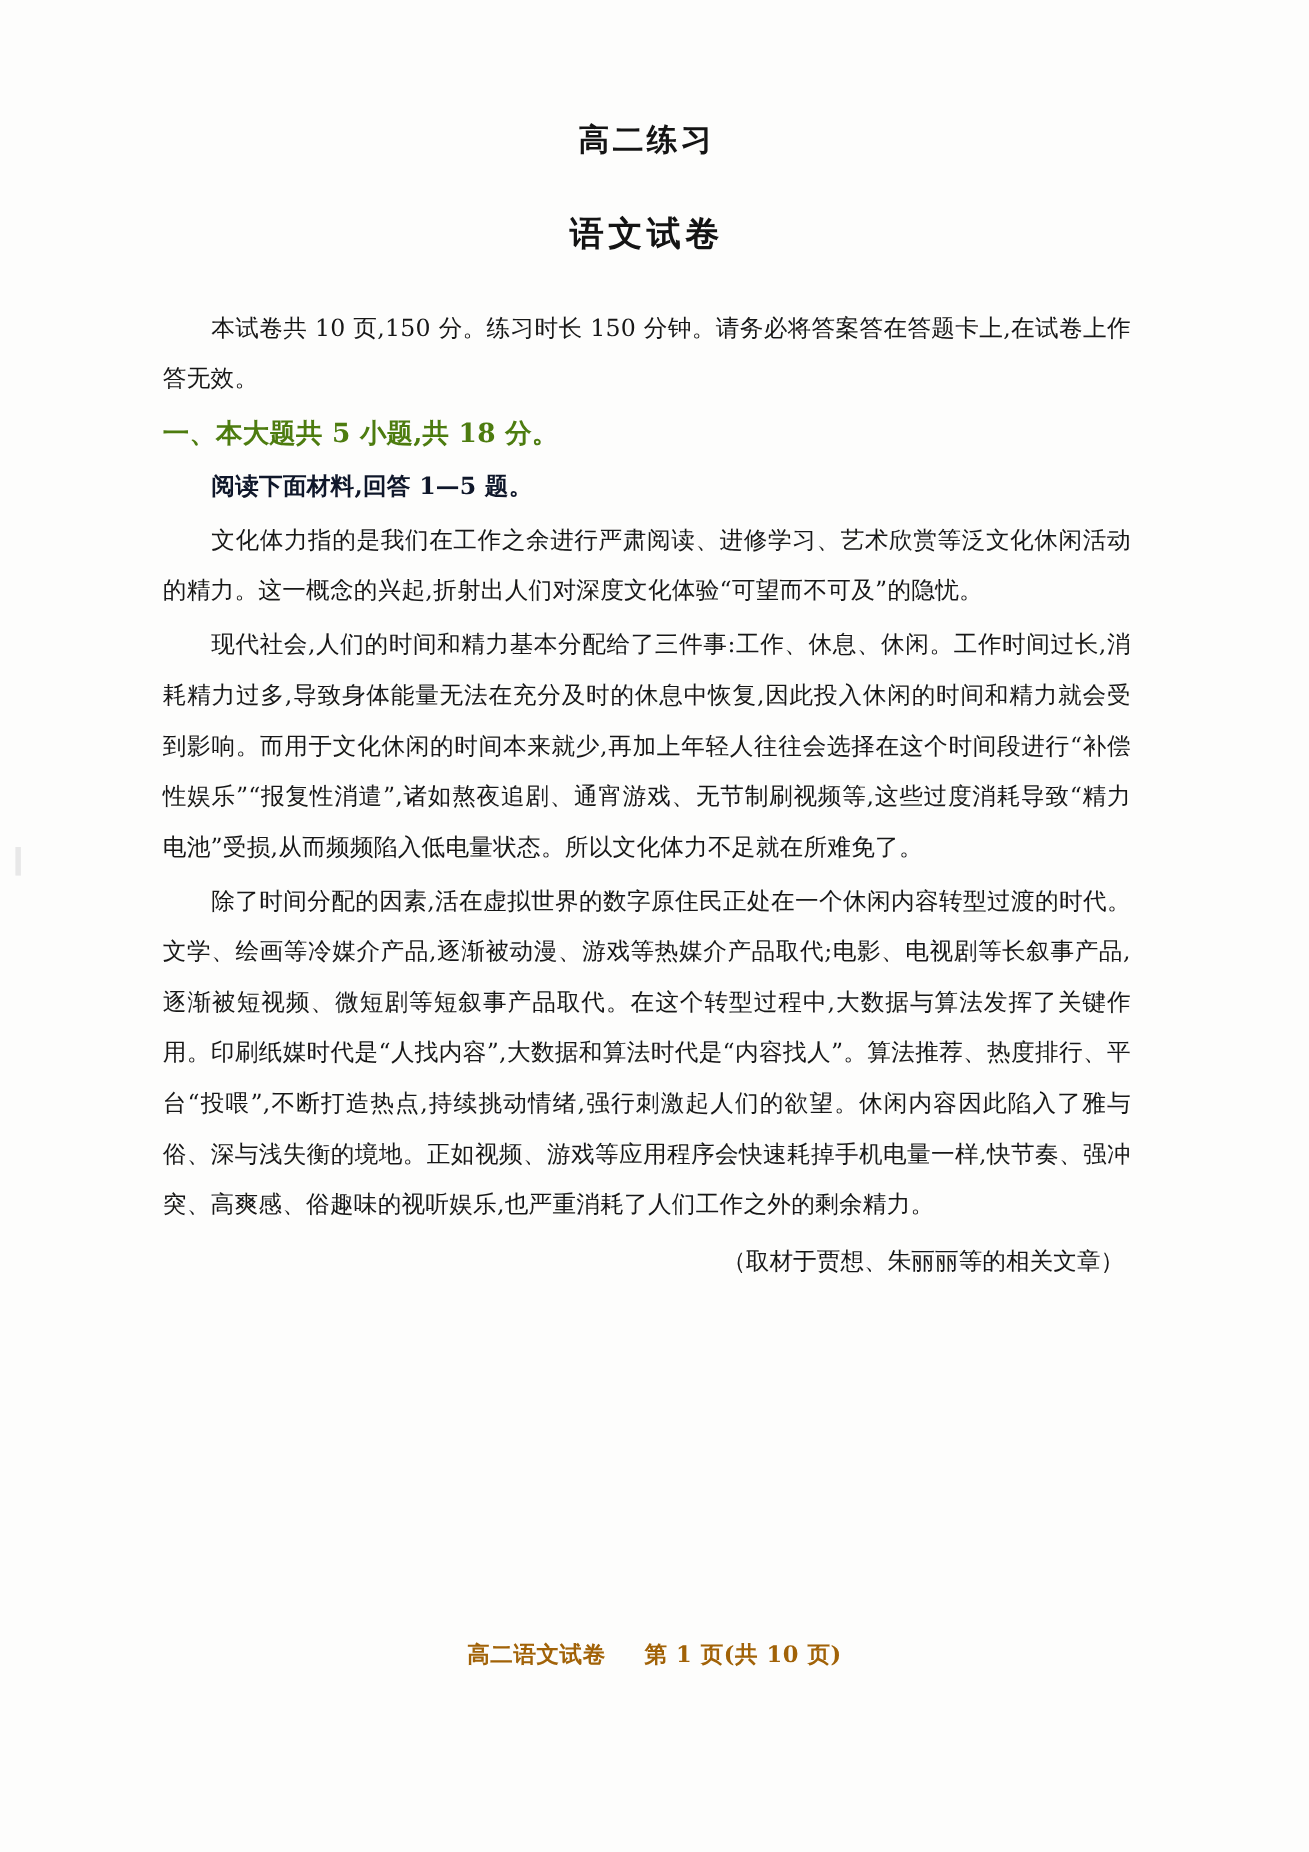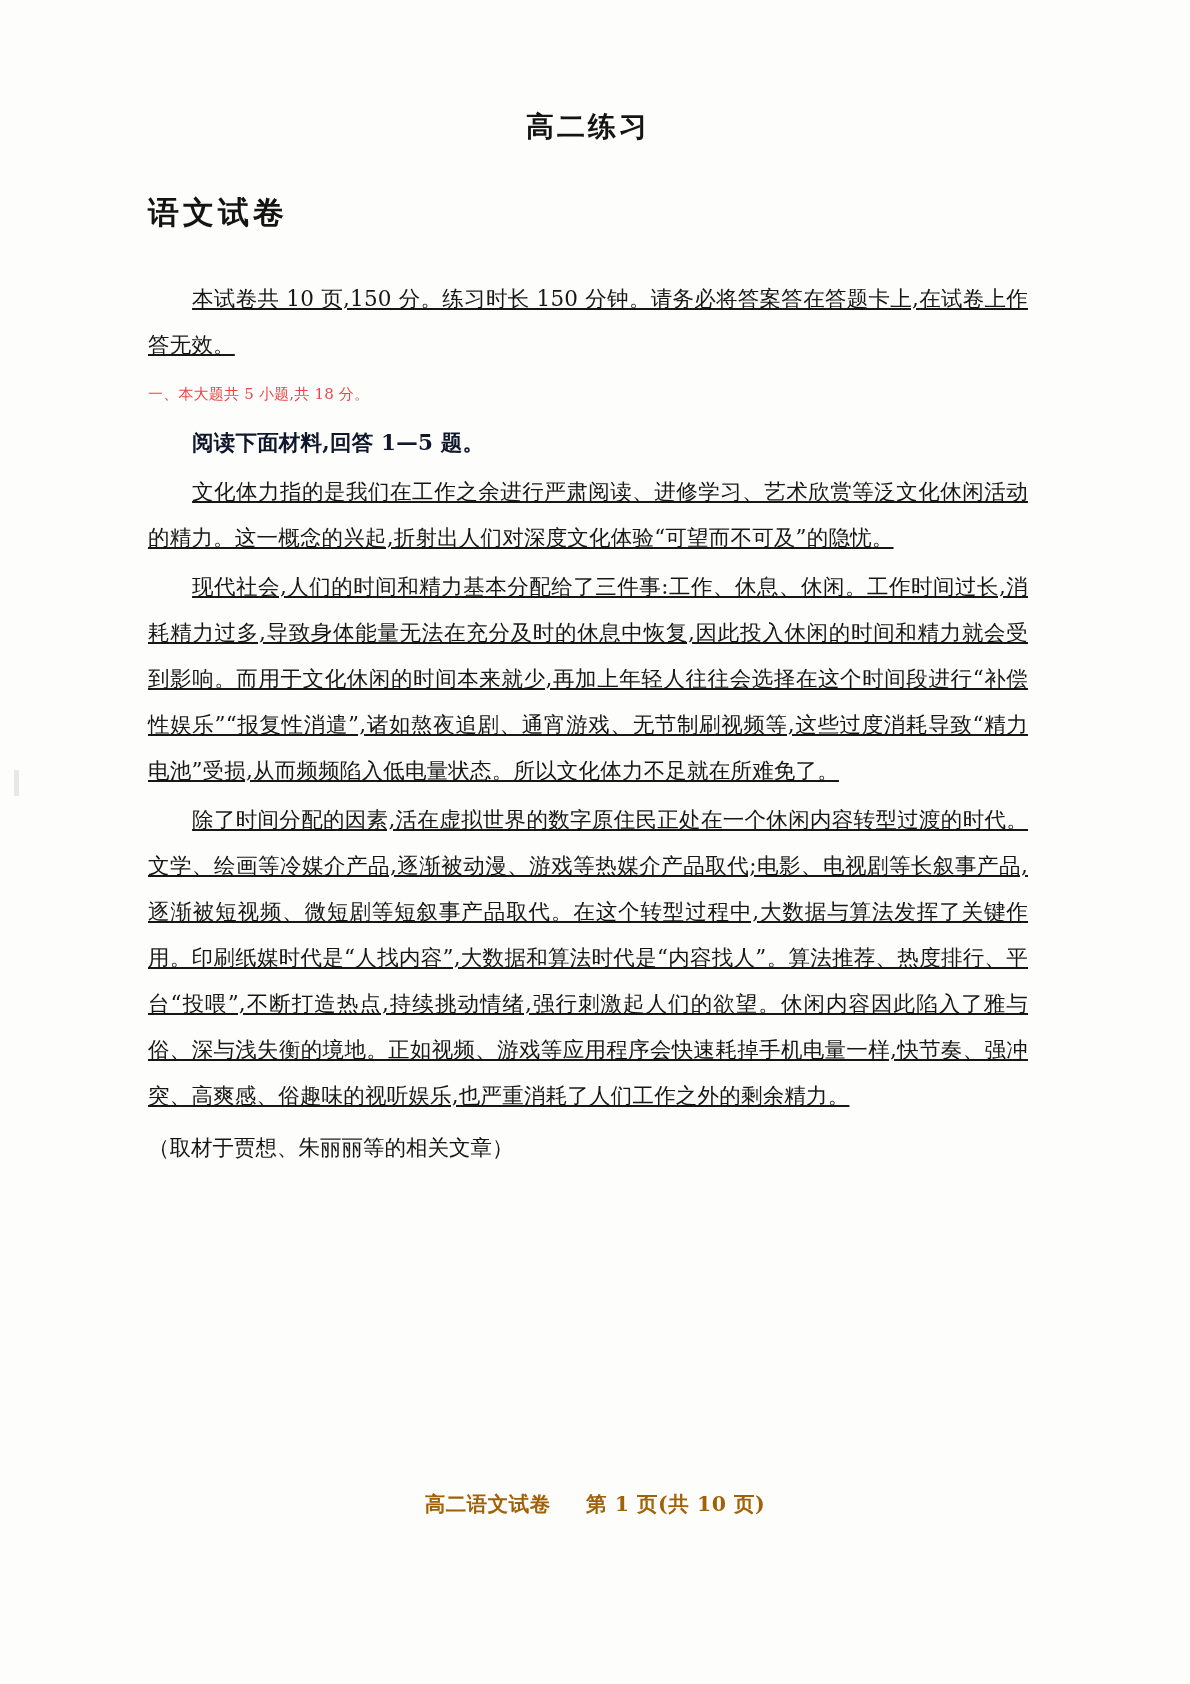--- a/index.html
+++ b/index.html
@@ -37,68 +37,68 @@
   .doc-title {
     text-align: center;
     font-family: "DejaVu Serif", "Liberation Serif", serif;
     font-weight: 700;
     font-size: 28px;
     letter-spacing: 3px;
     margin: 0 0 46px 0;
     color: #141414;
   }
   .doc-subtitle {
+    text-align: center;
     font-family: "DejaVu Serif", "Liberation Serif", serif;
     font-weight: 700;
     font-size: 31px;
     letter-spacing: 4px;
     margin: 0 0 42px 0;
     color: #141414;
   }
   p.body-text {
     font-size: 21.5px;
     line-height: 46px;
     margin: 0 0 3px 0;
     text-align: justify;
     text-justify: inter-character;
     letter-spacing: 0.2px;
     color: #171717;
   }
   p.indent {
     text-indent: 2.05em;
-    text-decoration: underline;
   }
   p.bold-line {
-    font-weight: 400;
-    font-size: 15px;
+    font-weight: 700;
+    font-size: 24px;
     line-height: 46px;
     margin: 0 0 3px 0;
     letter-spacing: 0.2px;
-    color: #ef4444;
+    color: #4d7c0f;
   }
   p.bold-indent {
     font-weight: 700;
     font-size: 21.5px;
     line-height: 46px;
     margin: 0 0 3px 0;
     text-indent: 2.05em;
     letter-spacing: 0.2px;
     color: #0f172a;
   }
   .material-heading {
     text-align: center;
     font-weight: 700;
     font-size: 22px;
     line-height: 46px;
     letter-spacing: 2px;
     margin: 2px 0 2px 0;
     color: #141414;
   }
   .source-line {
-    text-align: left;
+    text-align: right;
     font-size: 21.5px;
     line-height: 46px;
     margin: 6px 0 0 0;
     padding-right: 6px;
     color: #171717;
   }
   .footer {
     position: absolute;
     left: 0;
     right: 0;

